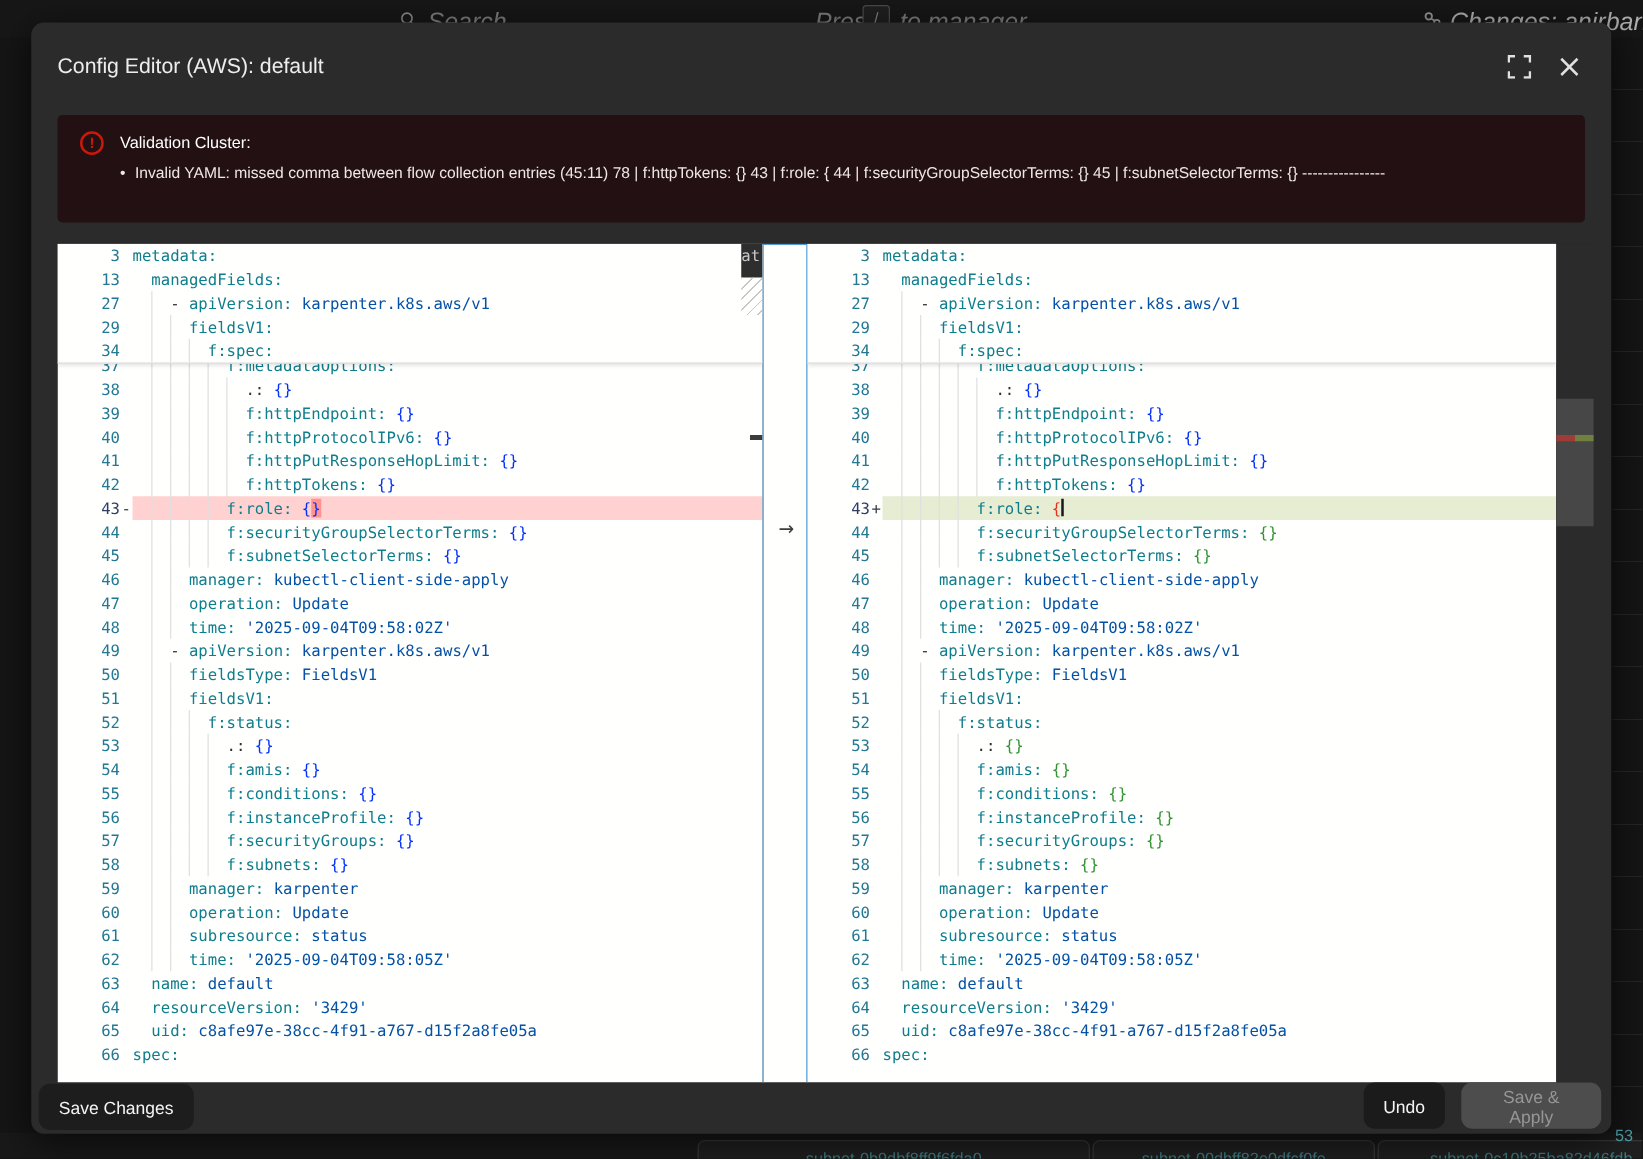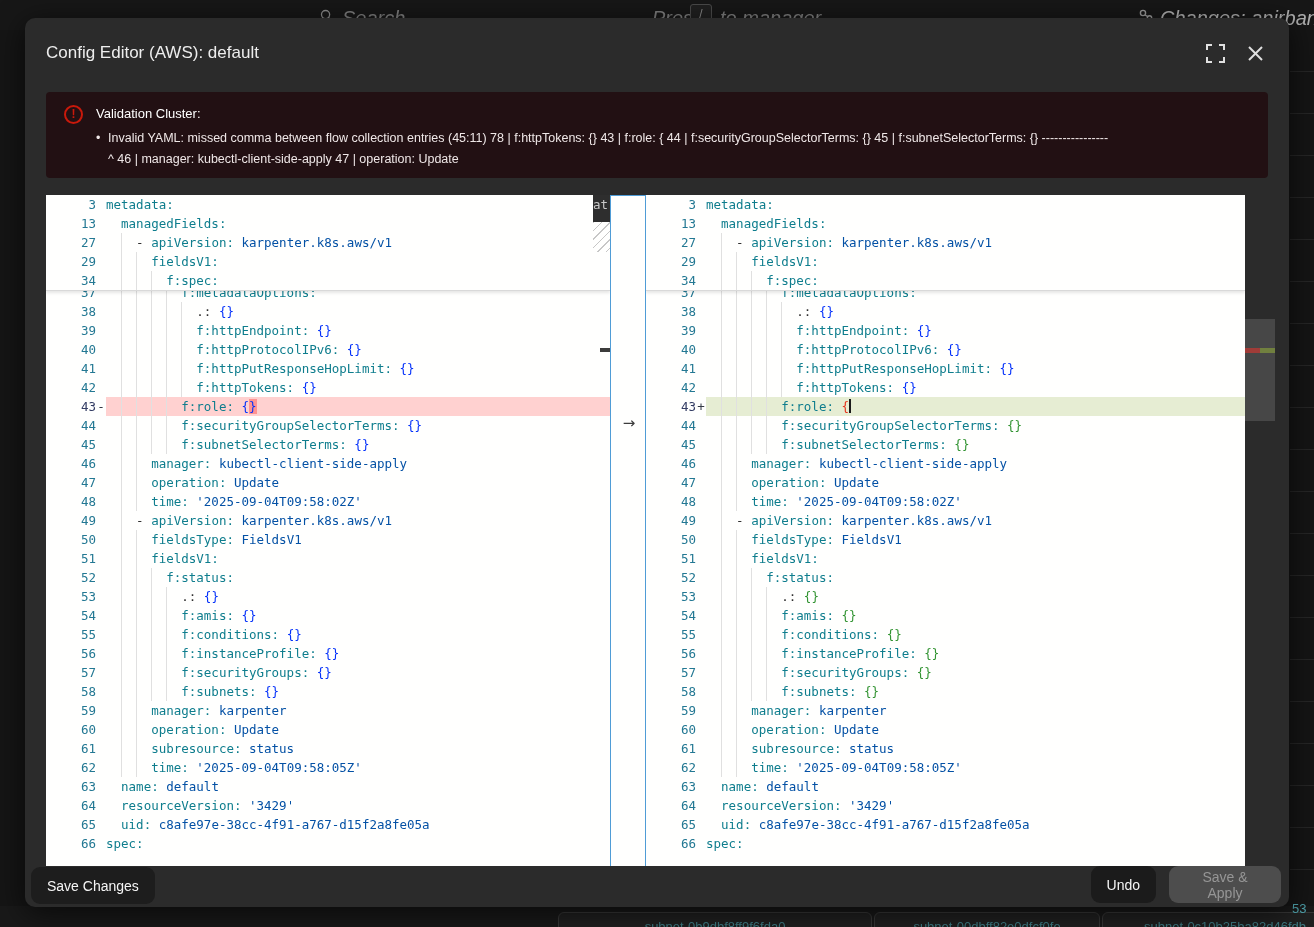--- a/index.html
+++ b/index.html
@@ -124,21 +124,20 @@
     <svg class="hdr-icon" id="close-btn" viewBox="0 0 19 19">
       <line x1="3" y1="3" x2="16" y2="16" stroke="#e0e0e0" stroke-width="2"></line>
       <line x1="16" y1="3" x2="3" y2="16" stroke="#e0e0e0" stroke-width="2"></line>
     </svg>
 
     <div id="alert">
       <div id="alert-icon">!</div>
       <div id="alert-title">Validation Cluster:</div>
       <div id="alert-msg">
         <div><span class="bullet">•</span><span>Invalid YAML: missed comma between flow collection entries (45:11) 78 | f:httpTokens: {} 43 | f:role: { 44 | f:securityGroupSelectorTerms: {} 45 | f:subnetSelectorTerms: {} ----------------</span></div>
-        <div class="msg-line2">^ 46 | manager: kubectl-client-side-apply 47 | operation: Update</div>
       </div>
     </div>
 
     <div id="editor">
       <div class="pane" id="pane-left">
         <div class="rows" id="rows-left">
             <div class="crow"><span class="ln">37</span><span class="sign"></span><div class="code"><div class="guide" style="left: 15.06px;"></div><div class="guide" style="left: 30.12px;"></div><div class="guide" style="left: 45.18px;"></div><div class="guide" style="left: 60.24px;"></div><span>          </span><span class="c-k">f:metadataOptions:</span></div></div>
             <div class="crow"><span class="ln">38</span><span class="sign"></span><div class="code"><div class="guide" style="left: 15.06px;"></div><div class="guide" style="left: 30.12px;"></div><div class="guide" style="left: 45.18px;"></div><div class="guide" style="left: 60.24px;"></div><div class="guide" style="left: 75.3px;"></div><span>            </span><span class="c-p">.:</span><span class="c-bb"> {}</span></div></div>
             <div class="crow"><span class="ln">39</span><span class="sign"></span><div class="code"><div class="guide" style="left: 15.06px;"></div><div class="guide" style="left: 30.12px;"></div><div class="guide" style="left: 45.18px;"></div><div class="guide" style="left: 60.24px;"></div><div class="guide" style="left: 75.3px;"></div><span>            </span><span class="c-k">f:httpEndpoint:</span><span class="c-bb"> {}</span></div></div>
             <div class="crow"><span class="ln">40</span><span class="sign"></span><div class="code"><div class="guide" style="left: 15.06px;"></div><div class="guide" style="left: 30.12px;"></div><div class="guide" style="left: 45.18px;"></div><div class="guide" style="left: 60.24px;"></div><div class="guide" style="left: 75.3px;"></div><span>            </span><span class="c-k">f:httpProtocolIPv6:</span><span class="c-bb"> {}</span></div></div>

